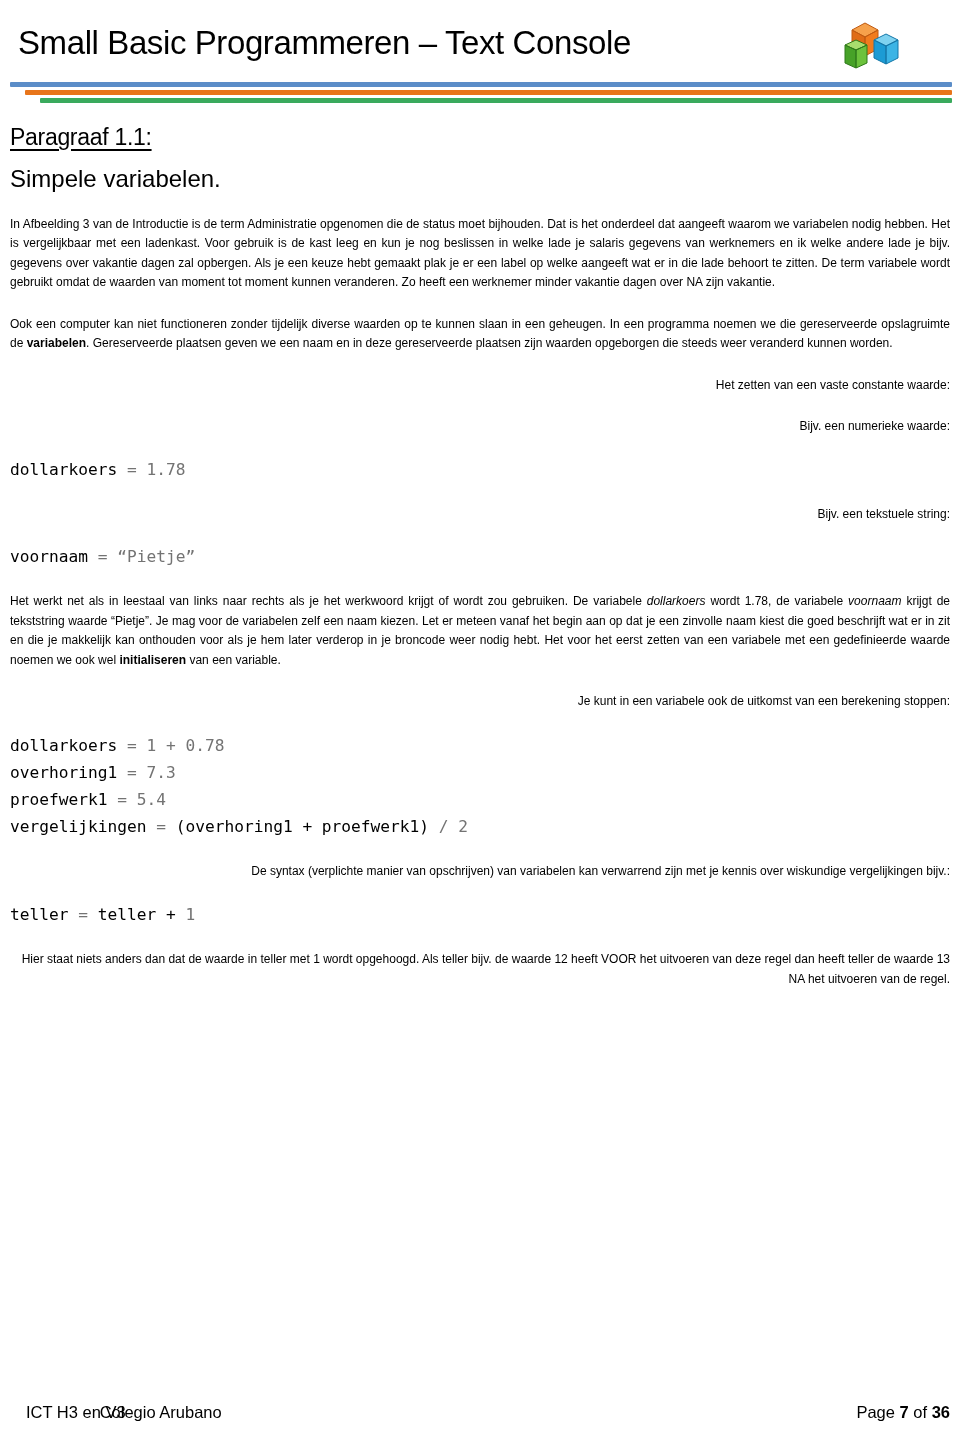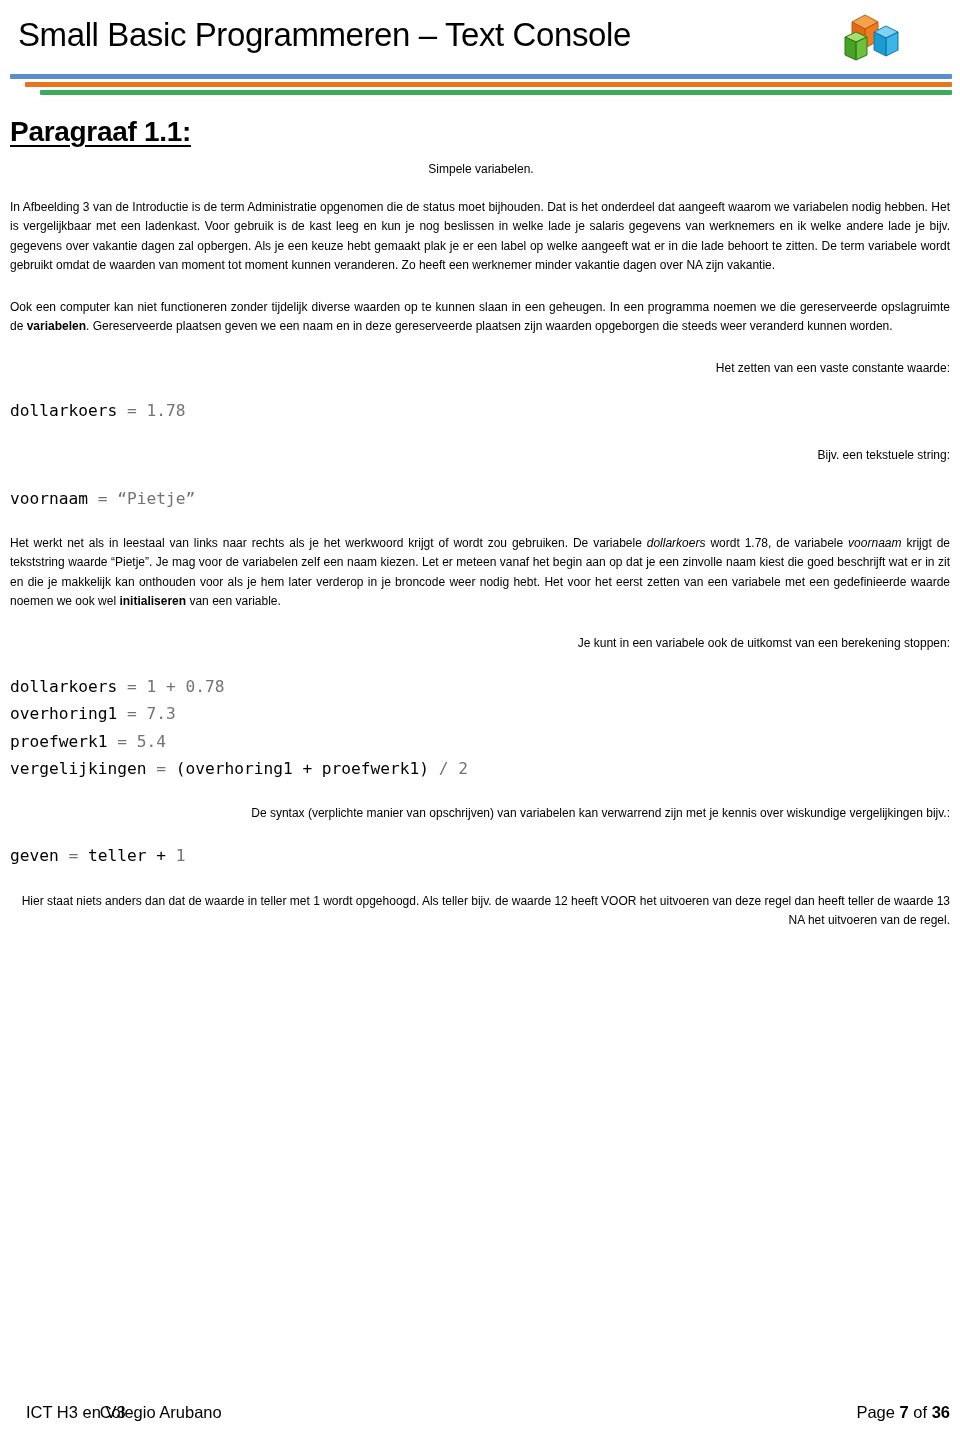--- a/index.html
+++ b/index.html
@@ -14,21 +14,21 @@
     color: #000000;
     position: relative;
     overflow: hidden;
   }
 
   .page {
     position: relative;
     width: 960px;
     height: 1432px;
     box-sizing: border-box;
-    padding: 4px 8px;
+    padding: 12px 8px;
   }
 
   
   .header {
     position: relative;
     height: 72px;
   }
   .doc-title {
     position: absolute;
     left: 10px;
@@ -59,31 +59,30 @@
     right: 0px;
     border-radius: 1px;
   }
   .rule.blue  { top: 0px;  left: 2px;  background: #5B8DC8; }
   .rule.orange{ top: 8px;  left: 17px; background: #E8751A; }
   .rule.green { top: 16px; left: 32px; background: #3AAA5D; }
 
   
   .heading-1 {
     margin: 16px 0 0 2px;
-    font-size: 28px;
-    font-weight: 700;
+    font-size: 23px;
+    font-weight: 400;
     text-decoration: underline;
     text-underline-offset: 4px;
     letter-spacing: -0.3px;
   }
   .heading-2 {
     margin: 14px 0 0 2px;
-    font-size: 12px;
+    font-size: 24px;
     font-weight: 400;
-    text-align: center;
   }
 
   
   p.body {
     margin: 22px 2px 0 2px;
     font-size: 12px;
     line-height: 1.62;
     text-align: justify;
     text-justify: inter-word;
   }
@@ -167,36 +166,37 @@
   <div class="heading-1">Paragraaf 1.1:</div>
 
   <div class="heading-2">Simpele variabelen.</div>
 
   <p class="body">In Afbeelding 3 van de Introductie is de term Administratie opgenomen die de status moet bijhouden. Dat is het onderdeel dat aangeeft waarom we variabelen nodig hebben. Het is vergelijkbaar met een ladenkast. Voor gebruik is de kast leeg en kun je nog beslissen in welke lade je salaris gegevens van werknemers en ik welke andere lade je bijv. gegevens over vakantie dagen zal opbergen. Als je een keuze hebt gemaakt plak je er een label op welke aangeeft wat er in die lade behoort te zitten. De term variabele wordt gebruikt omdat de waarden van moment tot moment kunnen veranderen. Zo heeft een werknemer minder vakantie dagen over NA zijn vakantie.</p>
 
   <p class="body"><span>Ook een computer kan niet functioneren zonder tijdelijk diverse waarden op te kunnen slaan in een geheugen. In een programma noemen we die gereserveerde  opslagruimte de </span><b>variabelen</b><span>. Gereserveerde plaatsen geven we een naam en in deze gereserveerde plaatsen zijn waarden opgeborgen die steeds weer veranderd kunnen worden.</span></p>
 
   <p class="body nojust">Het zetten van een vaste constante waarde:</p>
 
+  <p class="body nojust">Bijv. een numerieke waarde:</p>
 
   <div class="code"><span>dollarkoers </span><span class="accent">= 1.78</span></div>
 
   <p class="body nojust">Bijv. een tekstuele string:</p>
 
   <div class="code"><span>voornaam </span><span class="accent">= “Pietje”</span></div>
 
   <p class="body"><span>Het werkt net als in leestaal van links naar rechts als je het werkwoord krijgt of wordt zou gebruiken. De variabele </span><i>dollarkoers</i><span> wordt 1.78,  de variabele </span><i>voornaam</i><span> krijgt de tekststring waarde “Pietje”. Je mag voor de variabelen zelf een naam kiezen. Let er meteen vanaf het begin aan op dat je een zinvolle naam kiest die goed beschrijft wat er in zit en die je makkelijk kan onthouden voor als je hem later verderop in je broncode weer nodig hebt. Het voor het eerst zetten van een variabele met een gedefinieerde waarde noemen we ook wel </span><b>initialiseren</b><span> van een variable.</span></p>
 
   <p class="body nojust">Je kunt in een variabele ook de uitkomst van een berekening stoppen:</p>
 
   <div class="code block"><div><span>dollarkoers </span><span class="accent">= 1 + 0.78</span></div><div><span>overhoring1 </span><span class="accent">= 7.3</span></div><div><span>proefwerk1 </span><span class="accent">= 5.4</span></div><div><span>vergelijkingen </span><span class="accent">= </span><span>(overhoring1 + proefwerk1) </span><span class="accent">/ 2</span></div></div>
 
   <p class="body nojust">De syntax (verplichte manier van opschrijven) van variabelen kan verwarrend zijn met je kennis over wiskundige vergelijkingen bijv.:</p>
 
-  <div class="code"><span>geven </span><span class="accent">= </span><span>teller + </span><span class="accent">1</span></div>
+  <div class="code"><span>teller </span><span class="accent">= </span><span>teller + </span><span class="accent">1</span></div>
 
   <p class="body nojust">Hier staat niets anders dan dat de waarde in teller met 1 wordt opgehoogd. Als teller bijv. de waarde 12 heeft VOOR het uitvoeren van deze regel  dan heeft teller de waarde 13 NA het uitvoeren van de regel.</p>
 
   <div class="footer">
     <div class="footer-left">ICT H3 en V3</div>
     <div class="footer-center">Colegio Arubano</div>
     <div class="footer-right"><span>Page </span><b>7</b><span> of </span><b>36</b></div>
   </div>
 
 </div>

